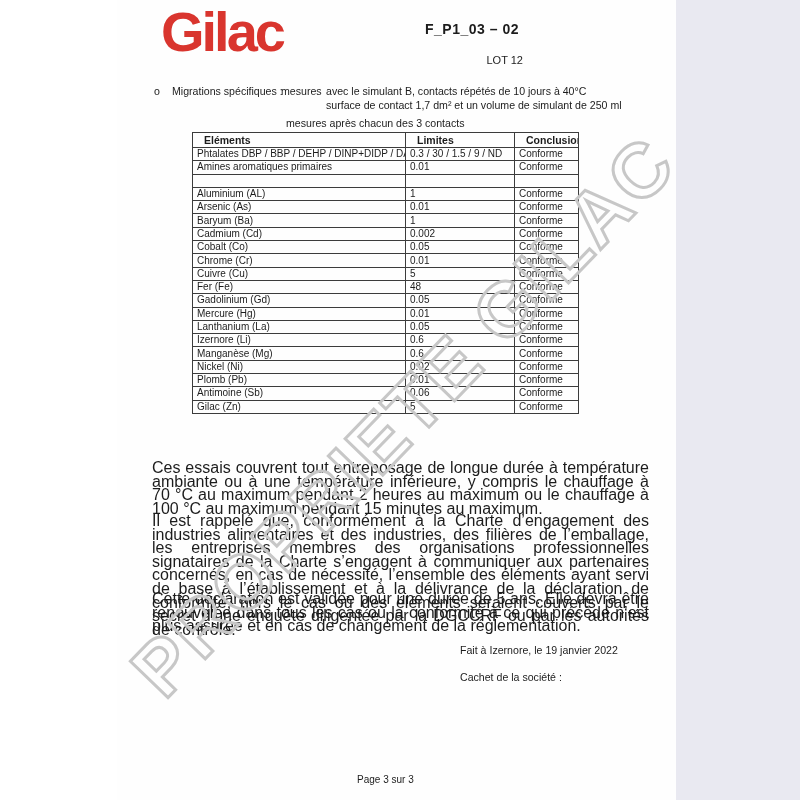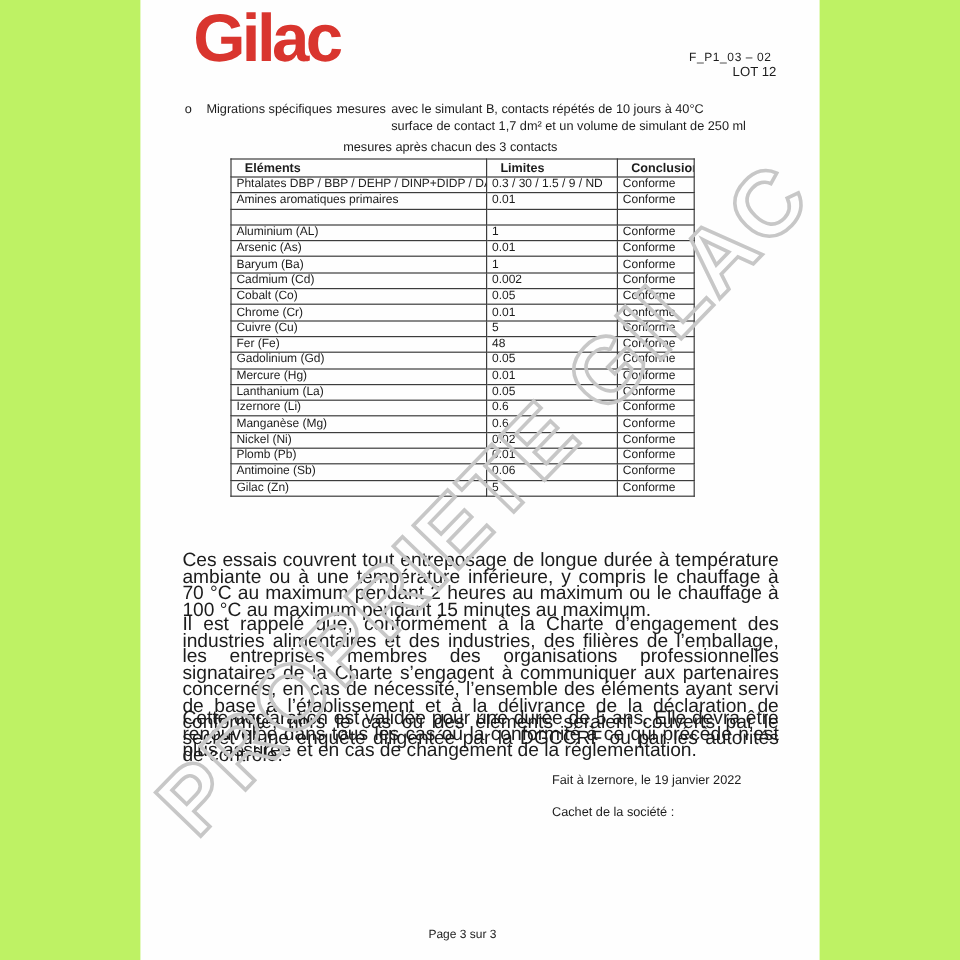--- a/index.html
+++ b/index.html
@@ -1,28 +1,28 @@
 <!DOCTYPE html>
 <html><head>
 <meta charset="utf-8">
 <style>
   html,body{margin:0;padding:0;background:#e9e9f1;}
   .stage{
-    position:relative;width:800px;height:800px;overflow:hidden;
-    background:#bef264;color:#1c1c1c;
+    position:relative;width:676px;height:800px;overflow:hidden;
+    background:#ffffff;color:#1c1c1c;
     font-family:"Liberation Sans",sans-serif;
   }
   .sheet{position:absolute;left:117px;top:0;width:566px;height:800px;background:#fefefe;}
 
   .logo{
     position:absolute;left:161px;top:4px;
     font-size:56px;font-weight:bold;line-height:1;letter-spacing:-3px;
     color:#d9352e;
   }
-  .doc-ref{position:absolute;right:157px;top:21px;font-size:10px;font-weight:normal;letter-spacing:.5px;margin-top:22px;}
+  .doc-ref{position:absolute;right:157px;top:21px;font-size:14px;font-weight:bold;letter-spacing:.5px;}
   .lot{position:absolute;right:153px;top:54px;font-size:11px;}
 
   .intro span{position:absolute;font-size:10.6px;line-height:12px;white-space:nowrap;}
   .bullet{left:154px;top:85px;}
   .intro-label{left:172px;top:85px;}
   .intro-measures{left:281px;top:85px;}
   .intro-c1{left:326px;top:85px;}
   .intro-c2{left:326px;top:99px;}
   .intro-note{left:286px;top:117px;}
 

